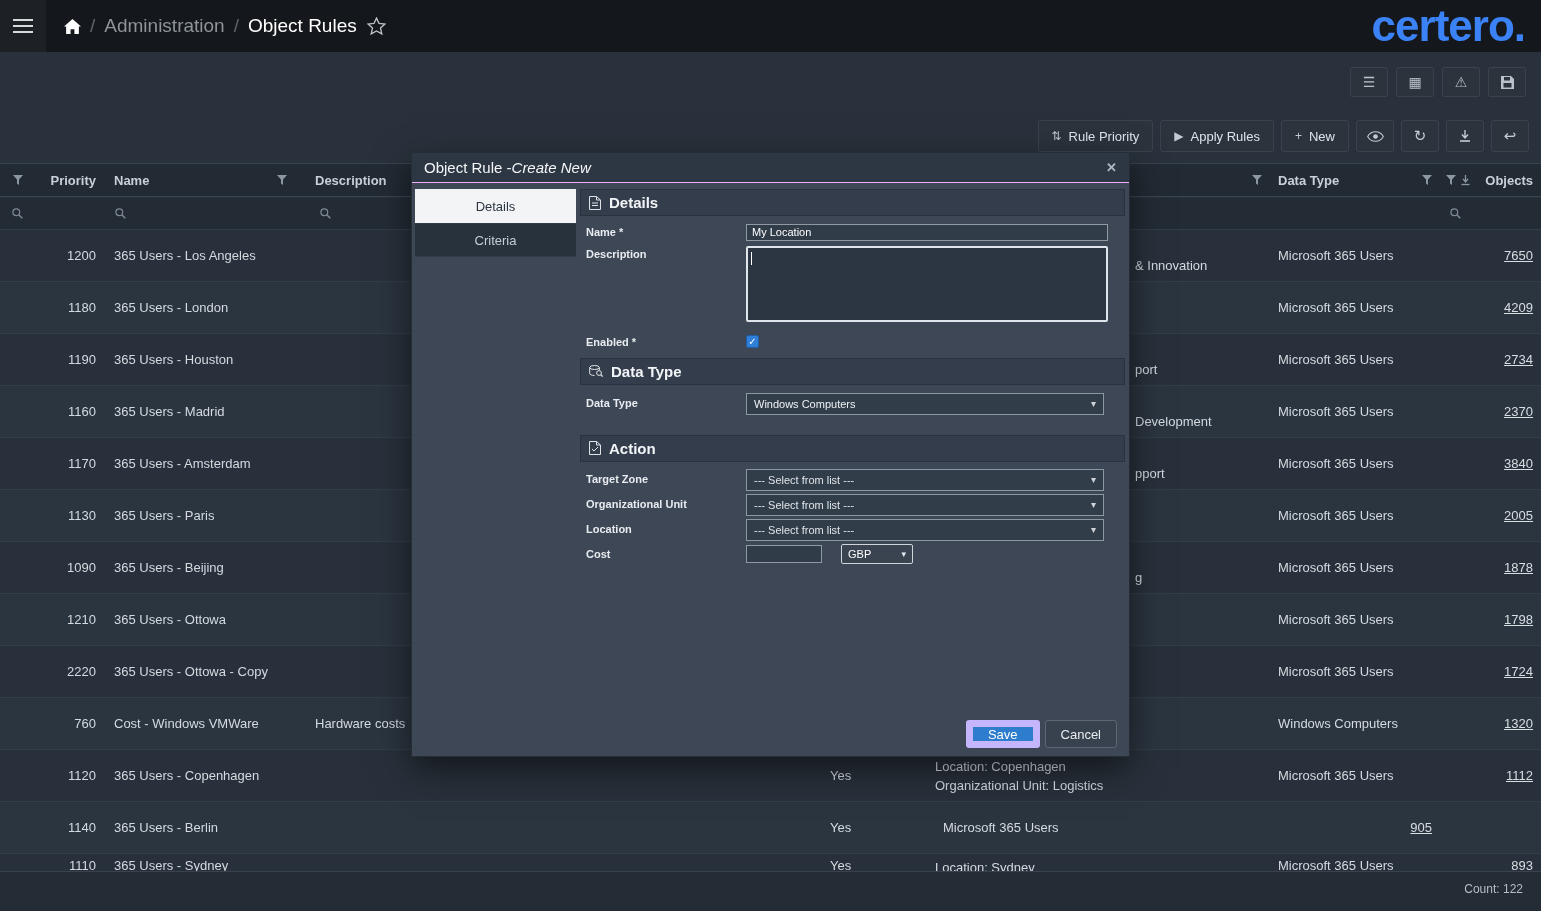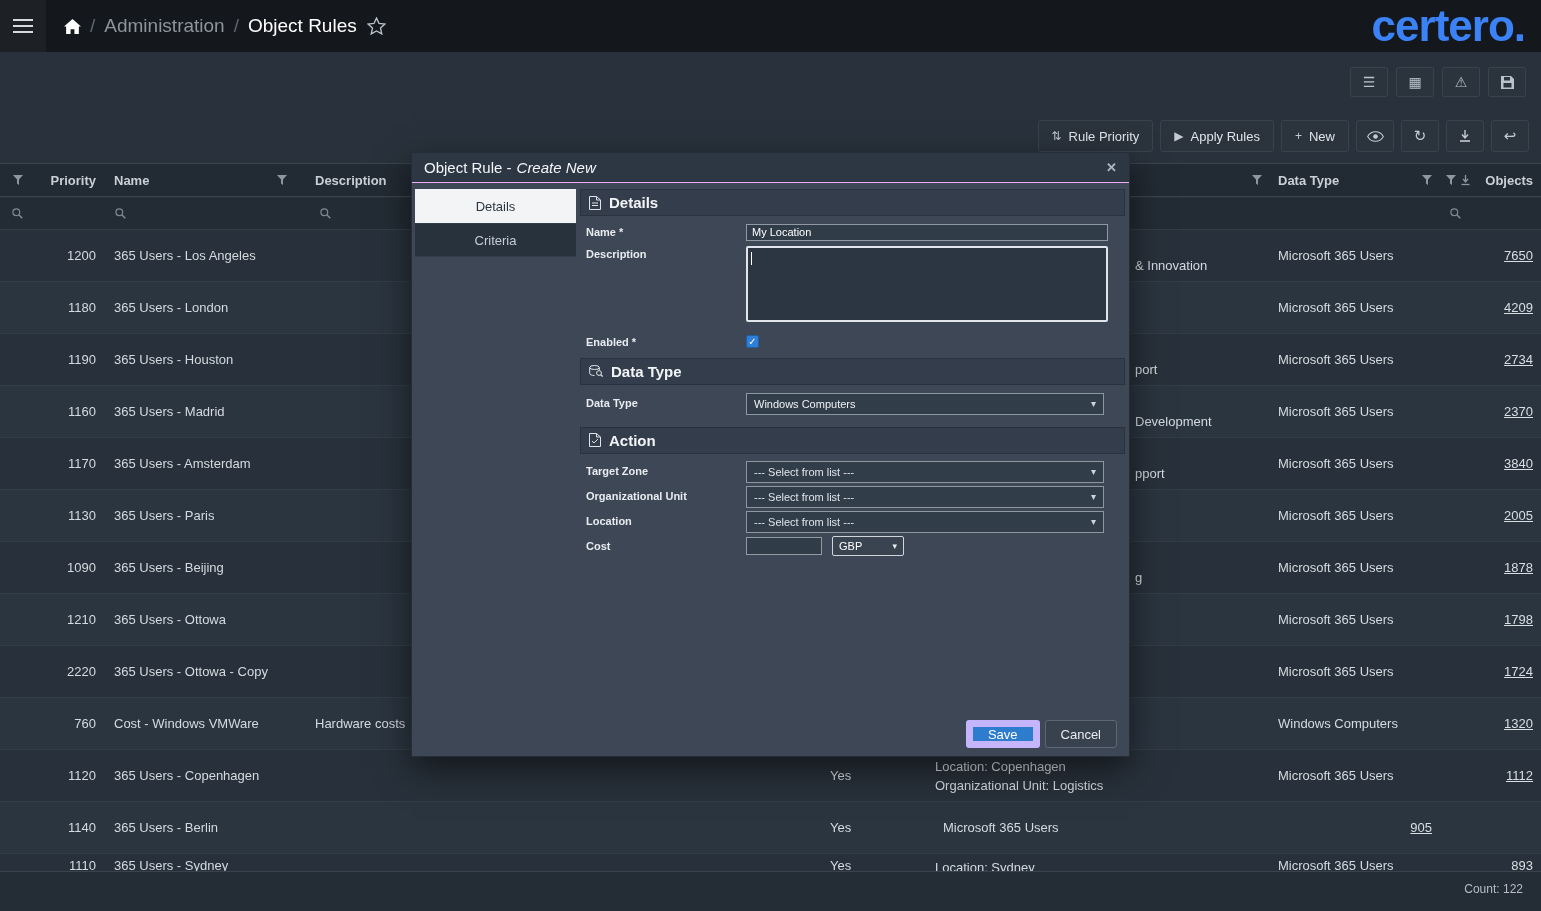--- a/index.html
+++ b/index.html
@@ -59,21 +59,21 @@
   .a-line{line-height:19px;min-height:19px}
   .a-line.pad{padding-left:200px}
   .t-row.clipped{align-items:start}
   .t-row.clipped .tc{padding-top:4px}
   .footer{position:absolute;left:0;right:0;top:871px;height:40px;background:#242c35;border-top:1px solid #39434e;z-index:2}
   .footer .count{position:absolute;right:18px;top:10px;font-size:12px;color:#b6bdc5}
 
   
   .modal{position:absolute;left:411px;top:152px;width:719px;height:605px;background:#3d4755;border:1px solid #252d37;box-shadow:0 12px 34px rgba(0,0,0,.55);z-index:10}
   .m-title{height:30px;background:#2d3744;border-bottom:1px solid #f0abfc;display:flex;align-items:center;padding:0 12px;font-size:15px;color:#f4f6f8}
-  .m-title em{margin-left:5px}
+  .m-title em{}
   .m-close{margin-left:auto;color:#aeb6bf;font-size:13px;font-weight:bold;cursor:pointer}
   .m-body{position:relative;height:574px}
   .m-tabs{position:absolute;left:3px;top:6px;width:161px}
   .m-tab{height:34px;display:flex;align-items:center;justify-content:center;font-size:13px;cursor:pointer}
   .m-tab.active{background:#f2f4f6;color:#2d3540}
   .m-tab.inactive{background:#28323d;color:#c6cdd4;border-top:1px solid #333d48;border-bottom:1px solid #333d48}
   .m-content{position:absolute;left:168px;top:6px;right:4px;bottom:0}
   .section-band{height:27px;background:#333d4b;border:1px solid #2a323d;display:flex;align-items:center;gap:8px;padding-left:8px}
   .section-band .s-icon{color:#dfe3e8}
   .section-band .s-title{font-size:15px;font-weight:600;color:#f2f5f7}
@@ -81,21 +81,21 @@
   .f-row{display:grid;grid-template-columns:160px 1fr;margin-bottom:3px}
   .f-label{font-size:11px;font-weight:bold;color:#e8ecf0;padding-top:4px}
   .f-input{width:362px;height:17px;background:#313c49;border:1px solid #919aa4;color:#fff;font-size:11px;font-family:"Liberation Sans",sans-serif;padding:0 5px}
   .f-textarea{width:362px;height:76px;background:#2b3642;border:2px solid #dfe5ea;border-radius:2px;margin-top:2px;padding:3px}
   .caret{display:inline-block;width:1px;height:13px;background:#fff;animation:blink 1s steps(1) infinite}
   @keyframes blink{50%{opacity:0}}
   .checkbox{width:13px;height:13px;background:#2f7ed8;border:1px solid #1f5fa8;border-radius:2px;color:#fff;font-size:10px;line-height:12px;text-align:center;margin-top:3px;cursor:pointer}
   .f-select{width:358px;height:22px;background:#323d4a;border:1px solid #8d97a1;color:#eef1f4;font-size:11px;display:flex;align-items:center;padding:0 7px;cursor:pointer}
   .f-select .sel-caret{margin-left:auto;color:#cdd3d9;font-size:10px}
   .f-select.placeholder{color:#dfe4e9}
-  .cost-wrap{display:flex;align-items:center;gap:10px}
+  .cost-wrap{display:flex;align-items:center;gap:19px}
   .cost-input{width:76px;height:18px;background:#313c49;border:1px solid #919aa4;color:#fff;font-size:11px;font-family:"Liberation Sans",sans-serif;padding:0 4px}
   .cur-select{width:72px;height:20px;background:#3a4450;border:1px solid #cfd5db;border-radius:2px;color:#fff;font-size:11px;display:flex;align-items:center;padding:0 6px;cursor:pointer}
   .cur-select .sel-caret{margin-left:auto;font-size:9px;color:#e6eaee}
   .m-buttons{position:absolute;right:8px;bottom:9px;display:flex;gap:5px}
   .btn{height:28px;padding:0 15px;border-radius:3px;font-size:13px;cursor:pointer;display:flex;align-items:center;font-family:"Liberation Sans",sans-serif}
   .btn-save{background:#2e7ccd;border:7px solid #c4b5fd;color:#fff}
   .btn-cancel{background:#38424e;border:1px solid #5d6773;color:#e8ecf0}
 </style>
 </head>
 <body>
@@ -486,21 +486,21 @@
           <div class="f-label">Data Type</div>
           <div>
             <div class="f-select">
               <span>Windows Computers</span>
               <span class="sel-caret">▾</span>
             </div>
           </div>
         </div>
       </div>
 
-      <div class="section-band" style="margin-top:12px">
+      <div class="section-band" style="margin-top:20px">
         <span class="s-icon">
           <svg width="12" height="14" viewBox="0 0 12 14">
               <path d="M.5.5h7L11.5 4v9.5H.5z" fill="none" stroke="currentColor"></path>
               <path d="M7.5.5V4h4" fill="none" stroke="currentColor"></path>
               <path d="M3 8l2 2 4-4" fill="none" stroke="currentColor"></path>
             </svg>
         </span>
         <span class="s-title">Action</span>
       </div>
 

